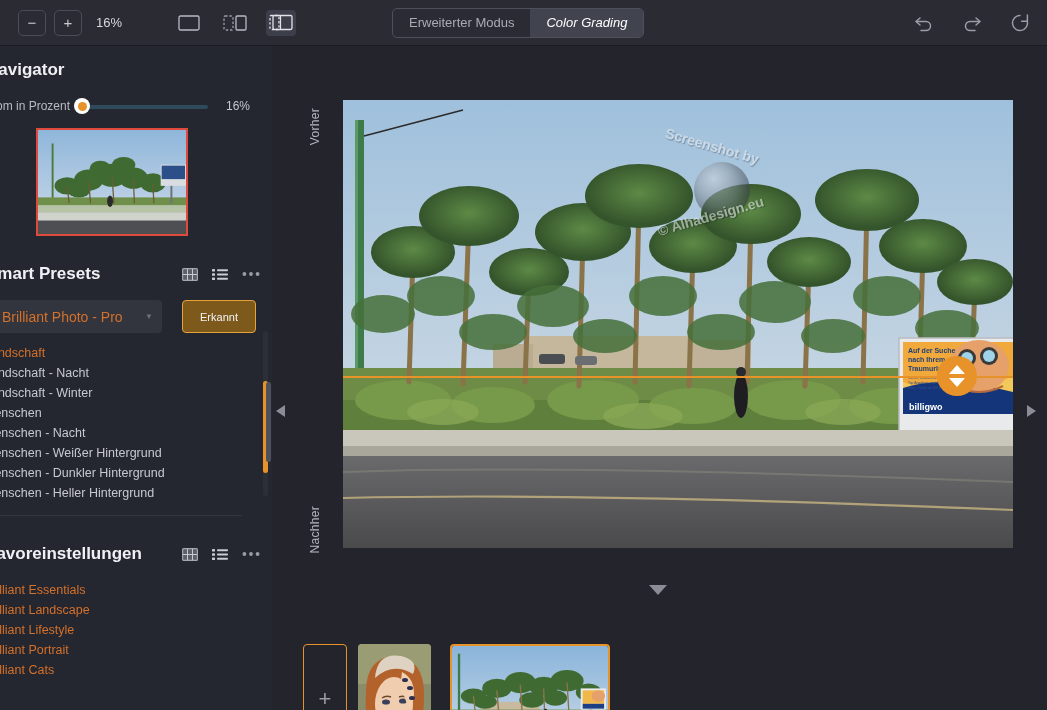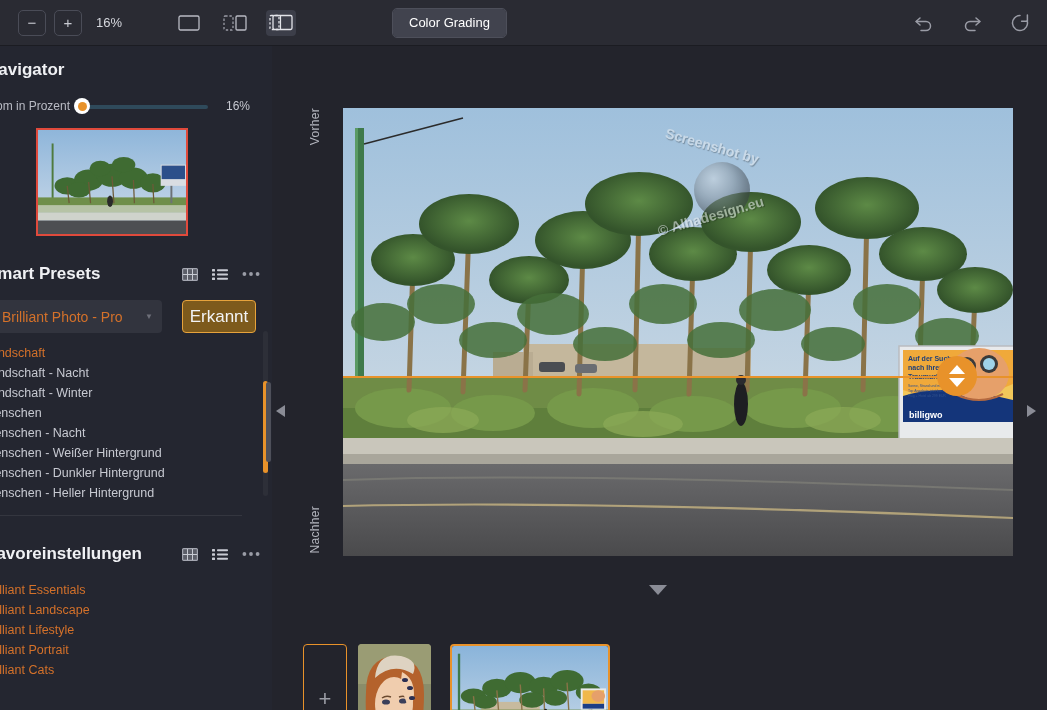--- a/index.html
+++ b/index.html
@@ -33,21 +33,21 @@
   .vm.active { background: #3c3e49; }
 
   .mode-switch {
     position: absolute; left: 392px; top: 8px; height: 30px;
     border: 1px solid #4d4f5a; border-radius: 5px; display: flex; overflow: hidden;
   }
   .mode-switch .mode {
     padding: 0 16px; height: 28px; line-height: 28px; font-size: 13px;
     color: #a9abb5; cursor: pointer; white-space: nowrap;
   }
-  .mode-switch .mode.active { background: #41434e; color: #ffffff; }
+  .mode-switch .mode.active { background: #41434e; color: #ffffff; font-style: italic; }
 
   .tb-right { position: absolute; right: 16px; top: 0; height: 46px;
               display: flex; align-items: center; gap: 26px; }
   .ticon { width: 22px; height: 22px; cursor: pointer; }
 
   
   .sidebar {
     position: absolute; left: 0; top: 46px; width: 272px; height: 664px;
     background: #242630; overflow: hidden;
   }
@@ -80,21 +80,21 @@
 
   .dd-row { display: flex; align-items: center; margin-top: 14px; height: 33px; }
   .dropdown {
     width: 170px; height: 33px; background: #32343e; border-radius: 4px;
     display: flex; align-items: center; position: relative; margin-left: -8px;
   }
   .dropdown .dd-text { color: #d4712a; font-size: 14px; padding-left: 10px; white-space: nowrap; }
   .dd-caret { position: absolute; right: 9px; color: #6d6f79; font-size: 8px; }
   .erkannt-btn {
     margin-left: 20px; width: 74px; height: 33px; border: 1px solid #e6a33c;
-    background: #7d5a1c; border-radius: 4px; color: #f2f3f5; font-size: 17px;
+    background: #7d5a1c; border-radius: 4px; color: #f2f3f5; font-size: 11px;
     display: flex; align-items: center; justify-content: center; cursor: pointer;
   }
 
   .preset-list { margin-top: 10px; position: relative; }
   .preset-item {
     font-size: 12.5px; color: #c7c9d1; height: 20px; line-height: 20px;
     padding-left: 0; margin-left: -16px; cursor: pointer; white-space: nowrap;
   }
   .preset-item.hl { color: #d4712a; }
   .preset-divider { border-top: 1px solid #34363f; margin-top: 12px; margin-left: -16px; width: 258px; }
@@ -121,21 +121,21 @@
   }
   .vp-labels { position: absolute; left: 28px; top: 0; width: 28px; height: 530px; }
   .vlabel {
     position: absolute; font-size: 12px; color: #b4b6bf;
     writing-mode: vertical-rl; transform: rotate(180deg); letter-spacing: 0.3px;
   }
   .vlabel.vorher { top: 62px; left: 8px; }
   .vlabel.nachher { top: 460px; left: 8px; }
 
   .photo-frame {
-    position: absolute; left: 71px; top: 62px; width: 670px; height: 448px;
+    position: absolute; left: 71px; top: 54px; width: 670px; height: 448px;
     overflow: hidden; background: #111;
   }
   .split-line {
     position: absolute; left: 71px; top: 330px; width: 670px; height: 1.5px;
     background: #e8922a; z-index: 6;
   }
   .split-handle {
     position: absolute; left: 665px; top: 310px; width: 40px; height: 40px;
     background: #e8922a; border-radius: 50%; z-index: 7; cursor: ns-resize;
     display: flex; align-items: center; justify-content: center;
@@ -213,20 +213,21 @@
           <svg width="24" height="17" viewBox="0 0 24 17">
             <rect x="4" y="1.5" width="19" height="14" rx="1.4" fill="none" stroke="#e2e3e8" stroke-width="1.3"></rect>
             <rect x="1" y="1.5" width="9" height="14" rx="1.2" fill="none" stroke="#e2e3e8" stroke-width="1.3" stroke-dasharray="2.4 1.8"></rect>
             <line x1="11.5" y1="1.5" x2="11.5" y2="15.5" stroke="#e2e3e8" stroke-width="1.2"></line>
           </svg>
         </div>
       </div>
     </div>
 
     <div class="mode-switch">
+      <div class="mode">Erweiterter Modus</div>
       <div class="mode active">Color Grading</div>
     </div>
 
     <div class="tb-right">
       <div class="ticon">
         <svg width="22" height="22" viewBox="0 0 22 22">
           <path d="M7 6 L3 9.5 L7 13" fill="none" stroke="#9a9ca6" stroke-width="1.5" stroke-linecap="round" stroke-linejoin="round"></path>
           <path d="M3.4 9.5 H13 a4.5 4.5 0 0 1 0 9 H8" fill="none" stroke="#9a9ca6" stroke-width="1.5" stroke-linecap="round"></path>
         </svg>
       </div>

